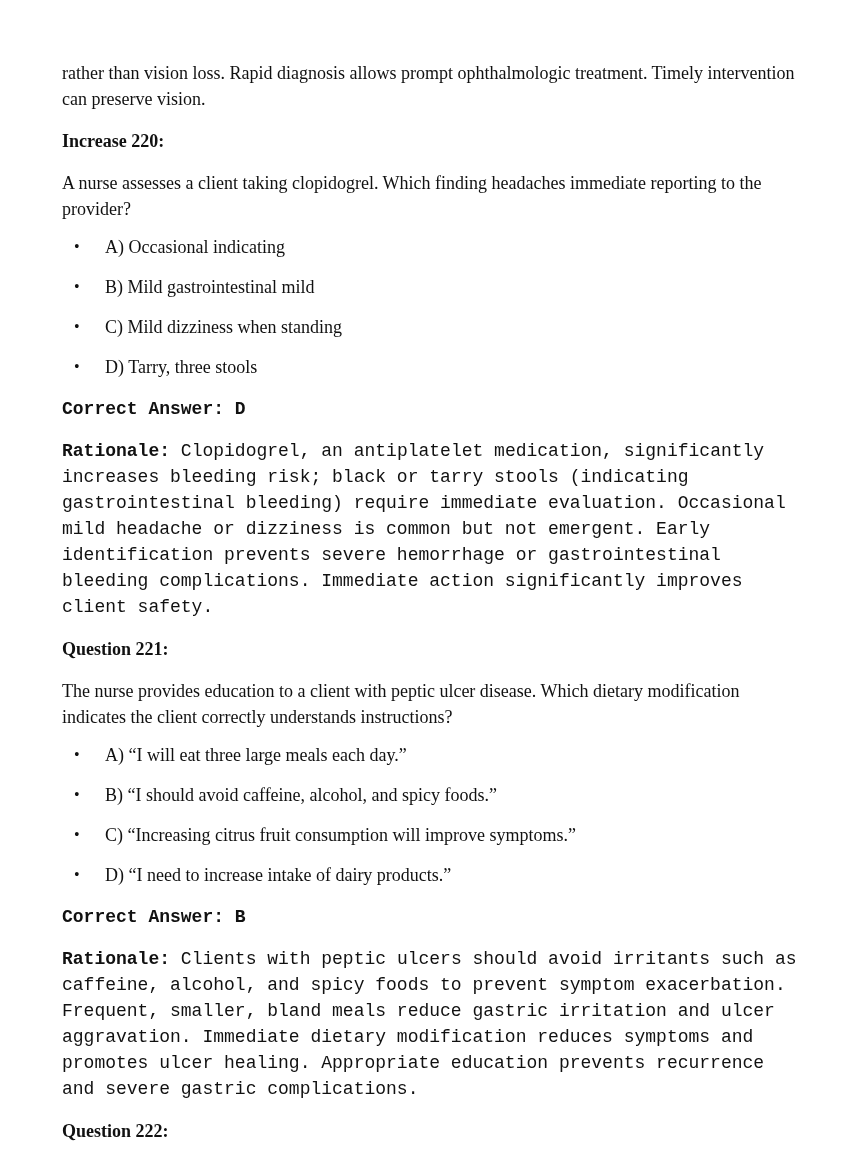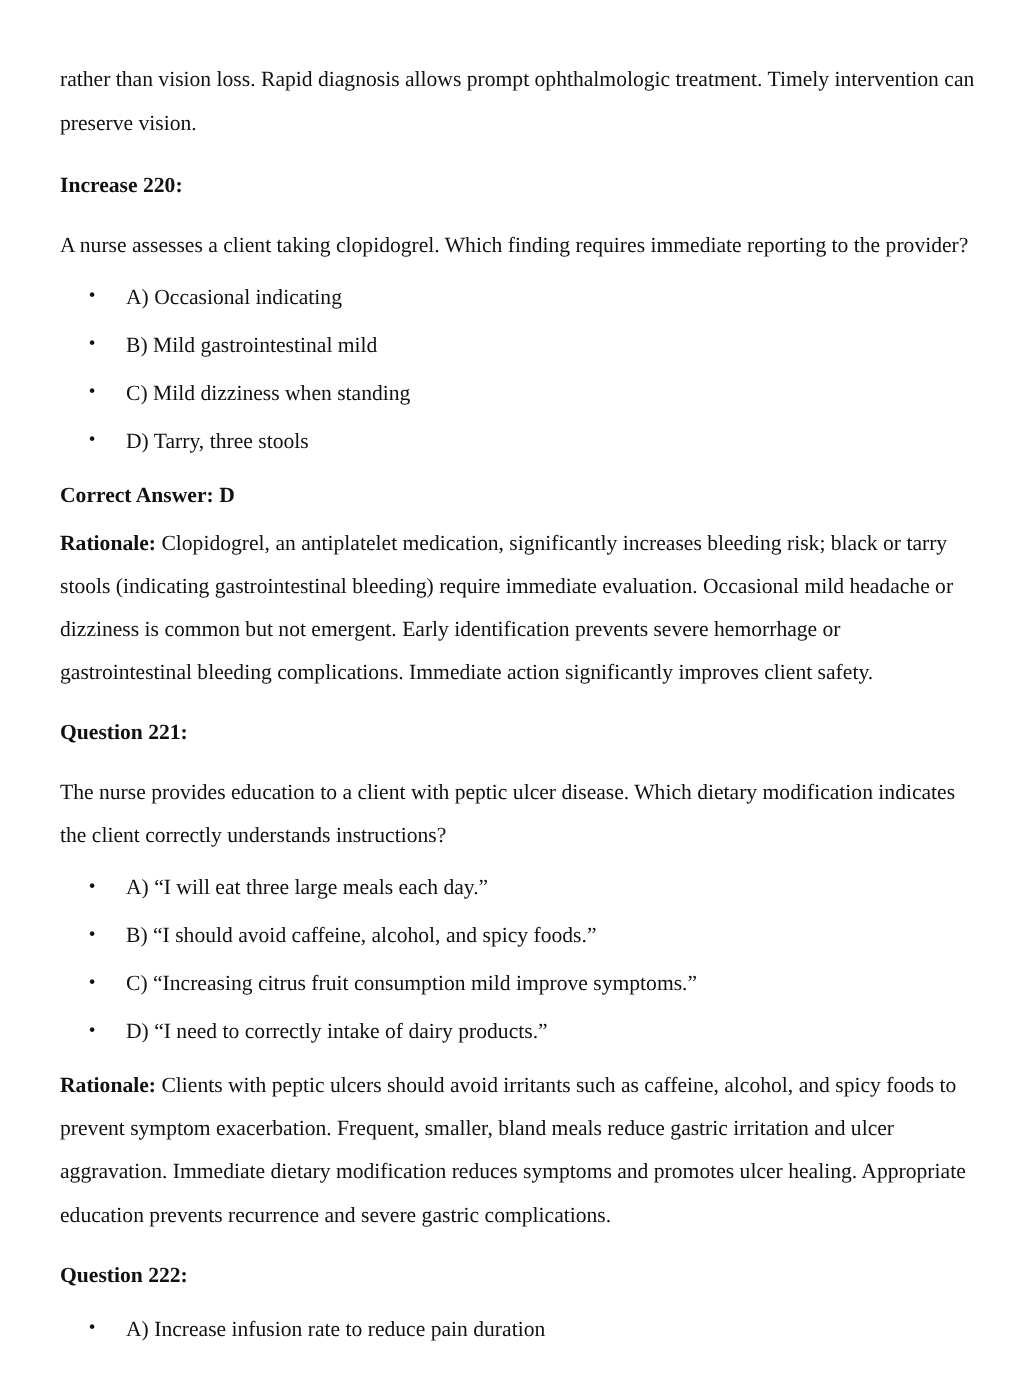--- a/index.html
+++ b/index.html
@@ -16,22 +16,22 @@
       color: #111111;
       position: relative;
     }
     .page {
       position: absolute;
       left: 46px;
       top: 44px;
       width: 770px;
     }
     p {
-      margin: 4px;
-      line-height: 36px;
+      margin: 16px;
+      line-height: 26px;
     }
     .intro {
       margin-bottom: 16px;
     }
     .qtitle {
       font-weight: bold;
       margin-bottom: 14px;
     }
     .qtext {
       margin-bottom: 12px;
@@ -48,60 +48,62 @@
       margin-bottom: 14px;
     }
     ul.options li .bullet {
       position: absolute;
       left: 28px;
       top: 0;
       font-size: 16px;
     }
     .answer-block {
       margin-bottom: 14px;
+      font-family: Liberation Mono, monospace;
     }
     .answer-block b {
       font-weight: bold;
     }
     .rationale b {
       font-weight: bold;
     }
   </style>
 </head>
 <body>
 
 <div class="page">
 
   <p class="intro">rather than vision loss. Rapid diagnosis allows prompt ophthalmologic treatment. Timely intervention can preserve vision.</p>
 
   <section class="question">
     <p class="qtitle">Increase 220:</p>
-    <p class="qtext">A nurse assesses a client taking clopidogrel. Which finding requires immediate reporting to the provider?</p>
+    <p class="qtext">A nurse assesses a client taking clopidogrel. Which finding headaches immediate reporting to the provider?</p>
     <ul class="options">
       <li><span class="bullet">•</span><span>A) Occasional indicating</span></li>
       <li><span class="bullet">•</span><span>B) Mild gastrointestinal mild</span></li>
       <li><span class="bullet">•</span><span>C) Mild dizziness when standing</span></li>
       <li><span class="bullet">•</span><span>D) Tarry, three stools</span></li>
     </ul>
     <div class="answer-block">
       <p><b>Correct Answer:</b> <b>D</b></p>
       <p class="rationale"><b>Rationale:</b> <span>Clopidogrel, an antiplatelet medication, significantly increases bleeding risk; black or tarry stools (indicating gastrointestinal bleeding) require immediate evaluation. Occasional mild headache or dizziness is common but not emergent. Early identification prevents severe hemorrhage or gastrointestinal bleeding complications. Immediate action significantly improves client safety.</span></p>
     </div>
   </section>
 
   <section class="question">
     <p class="qtitle">Question 221:</p>
     <p class="qtext">The nurse provides education to a client with peptic ulcer disease. Which dietary modification indicates the client correctly understands instructions?</p>
     <ul class="options">
       <li><span class="bullet">•</span><span>A) “I will eat three large meals each day.”</span></li>
       <li><span class="bullet">•</span><span>B) “I should avoid caffeine, alcohol, and spicy foods.”</span></li>
-      <li><span class="bullet">•</span><span>C) “Increasing citrus fruit consumption mild improve symptoms.”</span></li>
-      <li><span class="bullet">•</span><span>D) “I need to correctly intake of dairy products.”</span></li>
+      <li><span class="bullet">•</span><span>C) “Increasing citrus fruit consumption will improve symptoms.”</span></li>
+      <li><span class="bullet">•</span><span>D) “I need to increase intake of dairy products.”</span></li>
     </ul>
     <div class="answer-block">
+      <p><b>Correct Answer:</b> <b>B</b></p>
       <p class="rationale"><b>Rationale:</b> <span>Clients with peptic ulcers should avoid irritants such as caffeine, alcohol, and spicy foods to prevent symptom exacerbation. Frequent, smaller, bland meals reduce gastric irritation and ulcer aggravation. Immediate dietary modification reduces symptoms and promotes ulcer healing. Appropriate education prevents recurrence and severe gastric complications.</span></p>
     </div>
   </section>
 
   <section class="question">
     <p class="qtitle">Question 222:</p>
     <ul class="options">
       <li><span class="bullet">•</span><span>A) Increase infusion rate to reduce pain duration</span></li>
     </ul>
   </section>

